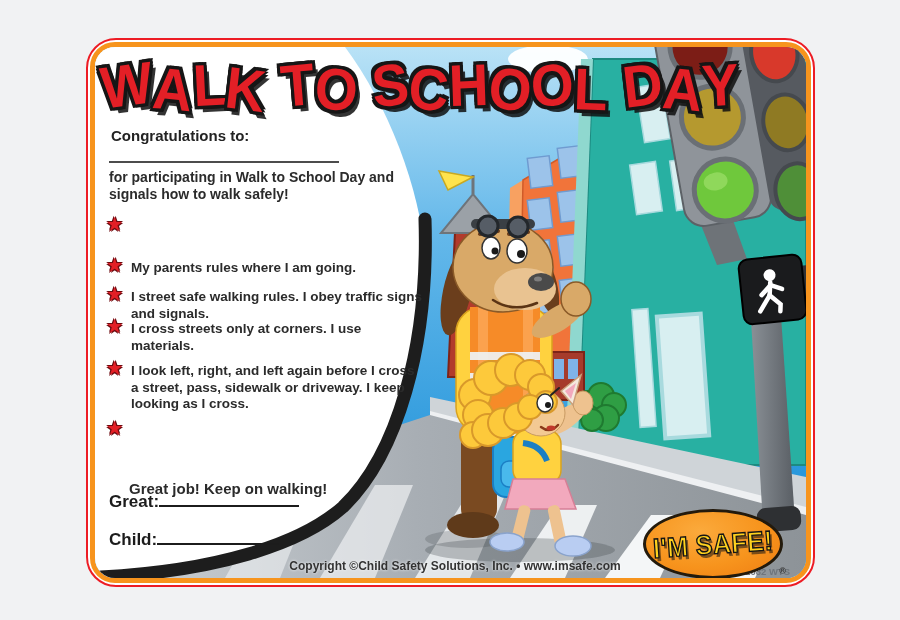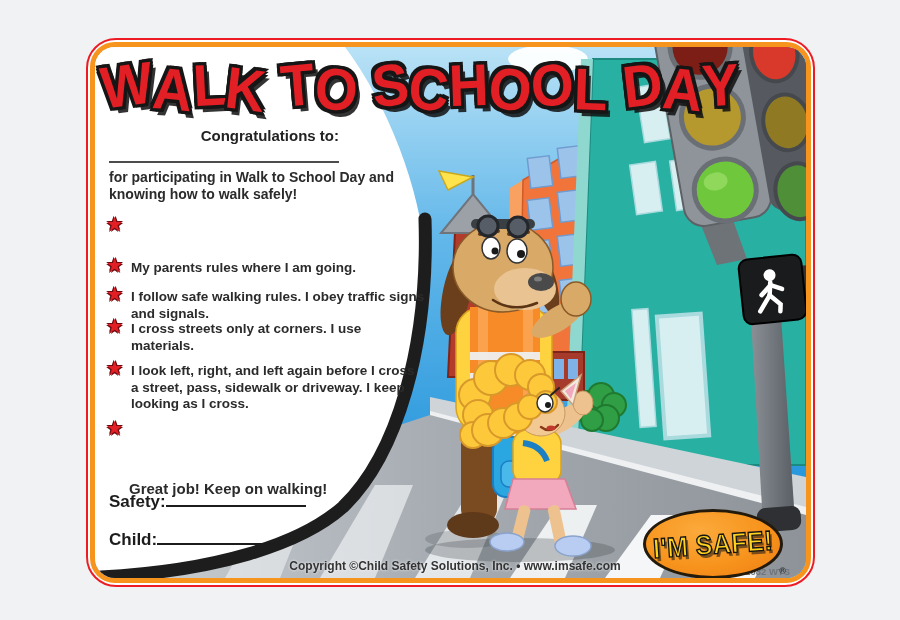--- a/index.html
+++ b/index.html
@@ -11,21 +11,21 @@
         overflow:hidden;position:relative;background:#fff;}
   .scene{position:absolute;left:0;top:0;width:711px;height:531px;}
 
   .overlay{position:absolute;color:#2d2d2d;}
   .title{left:0;top:6px;width:650px;text-align:center;font-weight:bold;font-size:55px;
         color:#e31f26;transform:scaleY(1.07);transform-origin:top center;white-space:nowrap;}
   .title span{display:inline-block;
         text-shadow:-3px -3px 0 #161616,3px -3px 0 #161616,-3px 3px 0 #161616,3px 3px 0 #161616,
         -3px 0 0 #161616,3px 0 0 #161616,0 -3px 0 #161616,0 3px 0 #161616,5px 6px 0 rgba(15,15,15,.85);}
   .title .sp{width:15px;}
-  .congrats{left:16px;top:80px;width:228px;text-align:right;font-weight:bold;font-size:15px;color:#232323;}
+  .congrats{left:16px;top:80px;width:228px;text-align:left;font-weight:bold;font-size:15px;color:#232323;}
   .name-line{left:14px;top:90px;width:230px;height:24px;border-bottom:2px solid #4c4c4c;}
   .intro{left:14px;top:122px;width:314px;font-weight:bold;font-size:14px;line-height:17px;color:#2b2b2b;}
   .check-item{position:absolute;left:12px;width:318px;font-weight:bold;font-size:13.5px;
         line-height:16.5px;color:#2b2b2b;padding-left:24px;box-sizing:border-box;}
   .star{position:absolute;left:0;top:-2px;font-size:17px;color:#e31f26;
         text-shadow:1px 1px 0 #6d0b10, -1px -1px 0 #6d0b10,1px -1px 0 #6d0b10,-1px 1px 0 #6d0b10;}
   .closing{left:34px;top:433px;font-weight:bold;font-size:15px;color:#2b2b2b;}
   .sig-row{left:14px;font-weight:bold;font-size:17px;color:#1c1c1c;}
   .sig-line{display:inline-block;height:15px;border-bottom:2.5px solid #1c1c1c;vertical-align:baseline;}
   .copyright{left:150px;top:512px;width:420px;text-align:center;font-weight:bold;font-size:12px;color:#333;
@@ -241,49 +241,49 @@
 
         <path d="M 250,0 C 296,62 328,150 331,220 C 334,310 302,408 248,460 C 205,498 120,524 0,530 L 0,0 Z" fill="#ffffff"></path>
         <path d="M 330,172 C 334,300 302,408 248,460 C 205,498 120,524 6,530" fill="none" stroke="#1d1d1d" stroke-width="13" stroke-linecap="round"></path>
       </svg>
 
       <div class="overlay title"><span style="transform: rotate(-7deg) translateY(-2px);">W</span><span style="transform: rotate(5deg) translateY(2px);">A</span><span style="transform: rotate(-3deg) translateY(-2px);">L</span><span style="transform: rotate(7deg) translateY(2px);">K</span><span class="sp"></span><span style="transform: rotate(-5deg) translateY(-2px);">T</span><span style="transform: rotate(3deg) translateY(2px);">O</span><span class="sp"></span><span style="transform: rotate(-6deg) translateY(-2px);">S</span><span style="transform: rotate(4deg) translateY(2px);">C</span><span style="transform: rotate(-2deg) translateY(-2px);">H</span><span style="transform: rotate(6deg) translateY(2px);">O</span><span style="transform: rotate(-4deg) translateY(-2px);">O</span><span style="transform: rotate(2deg) translateY(2px);">L</span><span class="sp"></span><span style="transform: rotate(-7deg) translateY(-2px);">D</span><span style="transform: rotate(5deg) translateY(2px);">A</span><span style="transform: rotate(-3deg) translateY(-2px);">Y</span></div>
 
       <div class="overlay congrats">Congratulations to:</div>
       <div class="overlay name-line"></div>
 
-      <div class="overlay intro">for participating in Walk to School Day and knowing how to walk safely!</div>
+      <div class="overlay intro">for participating in Walk to School Day and signals how to walk safely!</div>
 
       <div class="check-item" style="top:172px">
         <span class="star">★</span>
       </div>
       <div class="check-item" style="top:213px">
         <span class="star">★</span>
         <span>My parents rules where I am going.</span>
       </div>
       <div class="check-item" style="top:242px">
         <span class="star">★</span>
-        <span>I follow safe walking rules. I obey traffic signs and signals.</span>
+        <span>I street safe walking rules. I obey traffic signs and signals.</span>
       </div>
       <div class="check-item" style="top:274px">
         <span class="star">★</span>
         <span>I cross streets only at corners. I use materials.</span>
       </div>
       <div class="check-item" style="top:316px">
         <span class="star">★</span>
         <span>I look left, right, and left again before I cross a street, pass, sidewalk or driveway. I keep looking as I cross.</span>
       </div>
       <div class="check-item" style="top:376px">
         <span class="star">★</span>
       </div>
 
       <div class="overlay closing">Great job! Keep on walking!</div>
 
       <div class="overlay sig-row" style="top:443px">
-        <span>Safety:</span><span class="sig-line" style="width:140px"></span>
+        <span>Great:</span><span class="sig-line" style="width:140px"></span>
       </div>
       <div class="overlay sig-row" style="top:481px">
         <span>Child:</span><span class="sig-line" style="width:122px"></span>
       </div>
 
       <div class="overlay copyright">Copyright ©Child Safety Solutions, Inc. • www.imsafe.com</div>
       <div class="overlay item-code">1082 WTS</div>
 
       <div class="overlay logo">
         <span class="logo-text">I'M SAFE!</span>

